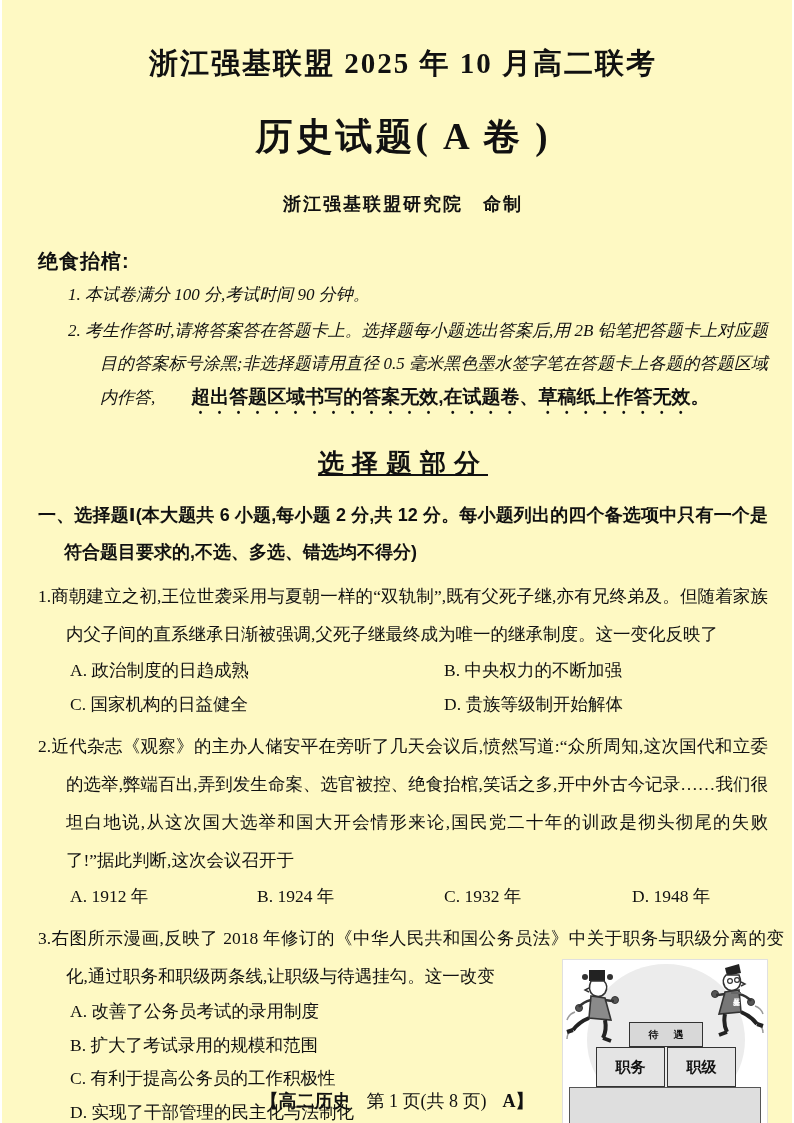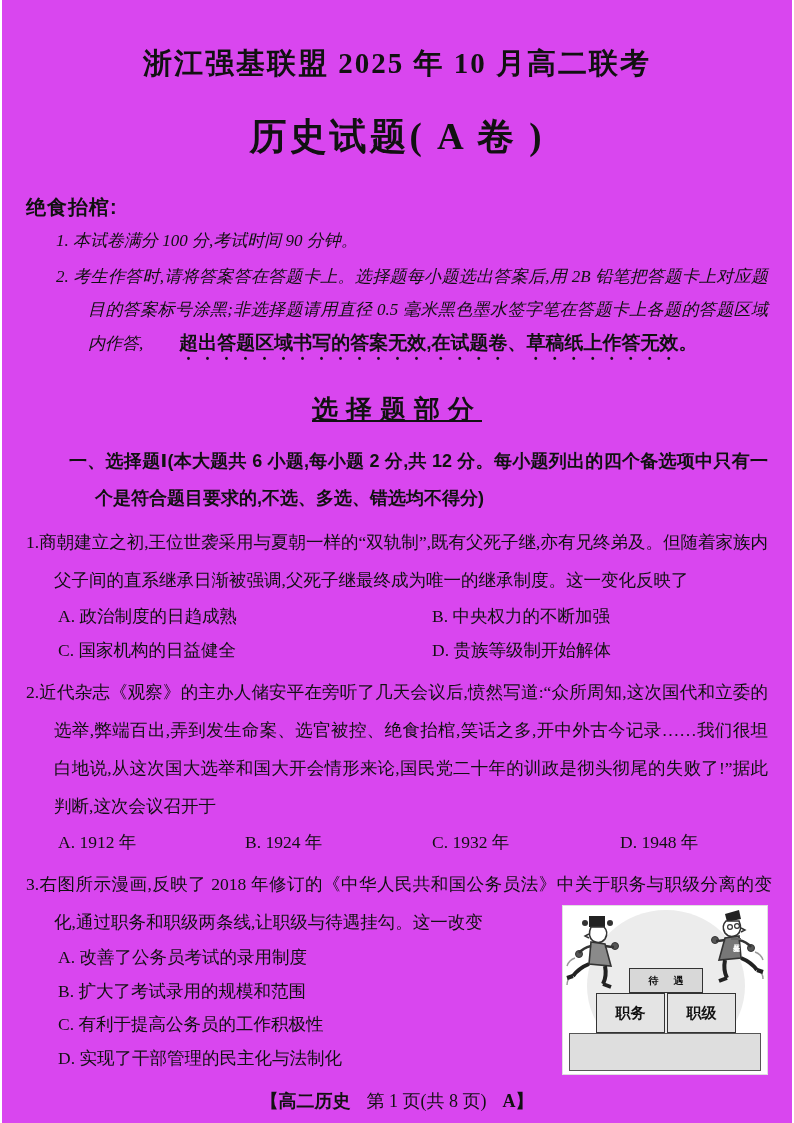--- a/index.html
+++ b/index.html
@@ -1,24 +1,24 @@
 <!DOCTYPE html>
 <html><head>
 <meta charset="utf-8">
 <style>
   * { margin: 0; padding: 0; box-sizing: border-box; }
   html, body { background: #ffffff; }
   .page {
     position: relative;
     width: 790px; height: 1123px;
     margin: 0 auto;
-    background: #d946ef;
+    background: #fef9c3;
     color: #111111;
     font-family: "Liberation Serif", "DejaVu Serif", serif;
-    padding: 24px 24px 0 24px;
+    padding: 24px 24px 0 36px;
     overflow: hidden;
   }
   .hei { font-family: "Liberation Sans", "DejaVu Sans", sans-serif; }
 
   
   .exam-title {
     text-align: center; font-size: 29px; font-weight: 700;
     margin-top: 20px; letter-spacing: 2px;
   }
   .paper-title {
@@ -52,21 +52,21 @@
   }
 
   
   .part-head {
     text-align: center; font-size: 26px; font-weight: 700;
     letter-spacing: 8px; margin-top: 28px; text-decoration: underline;
   }
   .intro {
     font-weight: 700; font-size: 18px; line-height: 37px;
     padding-left: 26px; text-indent: -26px;
-    margin-top: 16px; text-align: justify; margin-left: 43px;
+    margin-top: 16px; text-align: justify;
   }
 
   
   .question { margin-top: 6px; position: relative; }
   .stem {
     font-size: 17.5px; line-height: 38px;
     padding-left: 28px; text-indent: -28px;
     text-align: justify;
     margin: 0;
   }
@@ -138,20 +138,21 @@
   .footer .pageinfo { margin: 0 16px; text-align: right; }
   .footer .version { font-weight: 700; }
 </style>
 </head>
 <body>
 
 <div class="page">
 
   <div class="exam-title">浙江强基联盟 2025 年 10 月高二联考</div>
   <div class="paper-title">历史试题( A 卷 )</div>
+  <div class="byline hei">浙江强基联盟研究院　命制</div>
 
   <div class="notice">
     <div class="notice-head hei">绝食抬棺:</div>
     <p>1. 本试卷满分 100 分,考试时间 90 分钟。</p>
     <p><span>2. 考生作答时,请将答案答在答题卡上。选择题每小题选出答案后,用 2B 铅笔把答题卡上对应题目的答案标号涂黑;非选择题请用直径 0.5 毫米黑色墨水签字笔在答题卡上各题的答题区域内作答,</span><span class="emph">超出答题区域书写的答案无效,在试题卷、草稿纸上作答无效。</span></p>
   </div>
 
   <div class="part-head hei">选择题部分</div>
   <p class="intro hei">一、选择题Ⅰ(本大题共 6 小题,每小题 2 分,共 12 分。每小题列出的四个备选项中只有一个是符合题目要求的,不选、多选、错选均不得分)</p>
 

